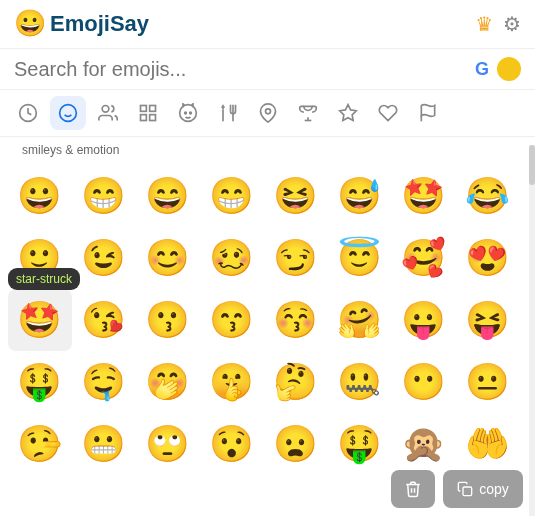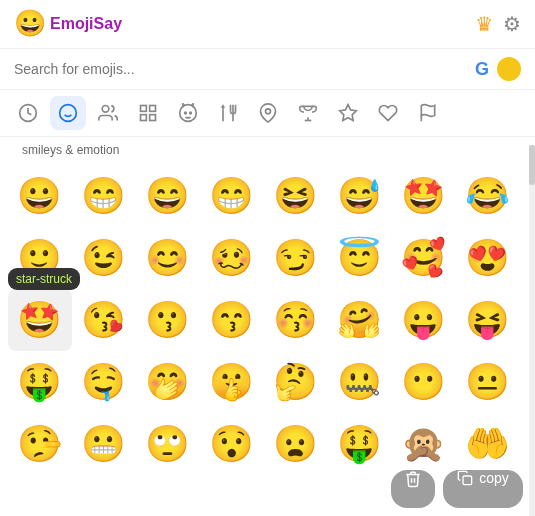--- a/index.html
+++ b/index.html
@@ -18,23 +18,23 @@
       align-items: center;
       padding: 10px 14px;
       border-bottom: 1px solid #eee;
     }
     .app-logo {
       width: 28px;
       height: 28px;
       margin-right: 8px;
     }
     .app-title {
-      font-size: 16px;
+      font-size: 22px;
       font-weight: 600;
-      color: #a21caf;
+      color: #0c4a6e;
       flex: 1;
     }
     .header-icons {
       display: flex;
       gap: 10px;
       align-items: center;
     }
     .header-icon {
       font-size: 20px;
       cursor: pointer;
@@ -47,21 +47,21 @@
       display: flex;
       align-items: center;
       padding: 8px 14px;
       border-bottom: 1px solid #eee;
       gap: 8px;
     }
     .search-input {
       flex: 1;
       border: none;
       outline: none;
-      font-size: 14px;
+      font-size: 20px;
       color: #555;
       background: transparent;
     }
     .google-g {
       font-size: 18px;
       font-weight: 700;
       color: #4285f4;
       cursor: pointer;
     }
     .yellow-circle {
@@ -166,23 +166,24 @@
     .bottom-bar {
       position: absolute;
       bottom: 0;
       right: 0;
       display: flex;
       gap: 8px;
       padding: 8px 12px;
     }
     .action-btn {
       display: flex;
+      align-items: center;
       justify-content: center;
       border: none;
-      border-radius: 16px;
+      border-radius: 8px;
       cursor: pointer;
       font-size: 14px;
       font-weight: 500;
     }
     .delete-btn {
       width: 44px;
       height: 38px;
       background: #9e9e9e;
       color: #fff;
     }

